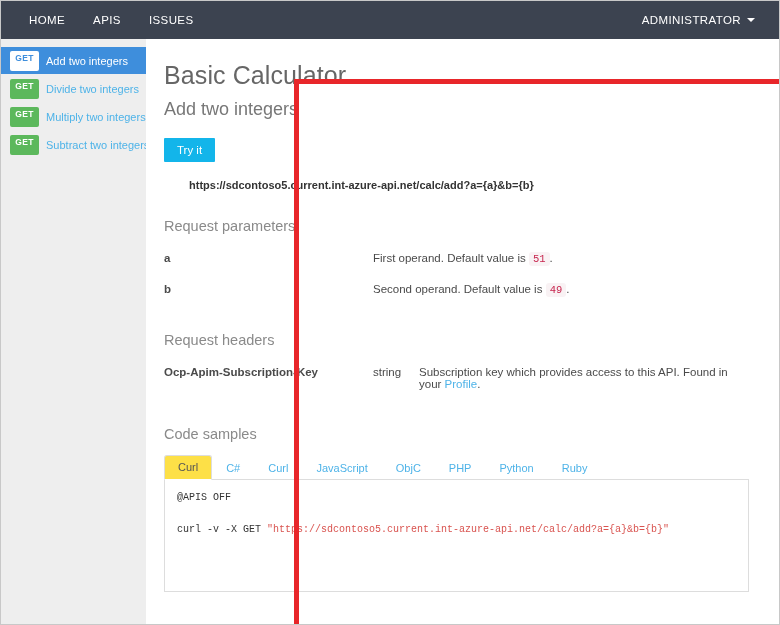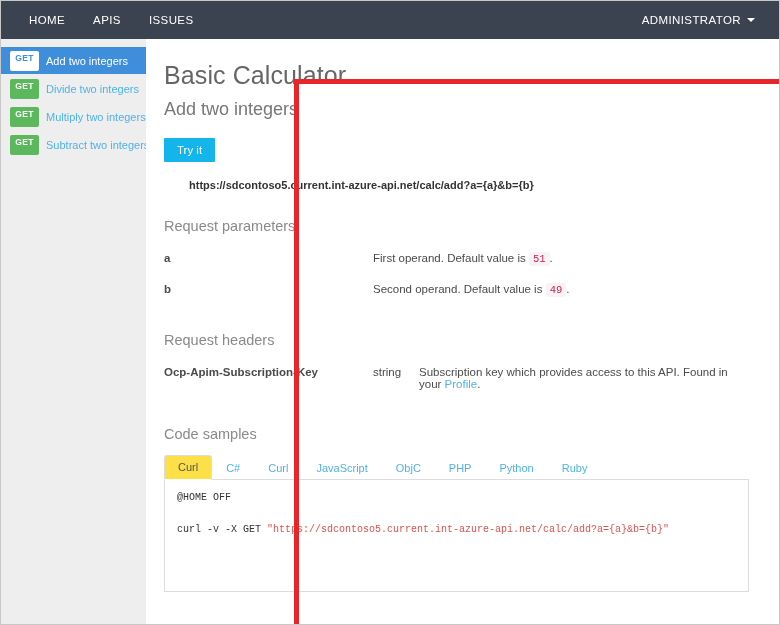--- a/index.html
+++ b/index.html
@@ -379,21 +379,21 @@
           <div class="tab active">Curl</div>
           <div class="tab">C#</div>
           <div class="tab">Curl</div>
           <div class="tab">JavaScript</div>
           <div class="tab">ObjC</div>
           <div class="tab">PHP</div>
           <div class="tab">Python</div>
           <div class="tab">Ruby</div>
         </div>
         <div class="code-block">
-          <pre class="code"><span>@HOME OFF</span>
+          <pre class="code"><span>@APIS OFF</span>
 
 <span>curl -v -X GET </span><span class="str">"https://sdcontoso5.current.int-azure-api.net/calc/add?a={a}&amp;b={b}"</span>
 
 
 </pre>
         </div>
 
       </div>
 
       <div class="red-outline"></div>

